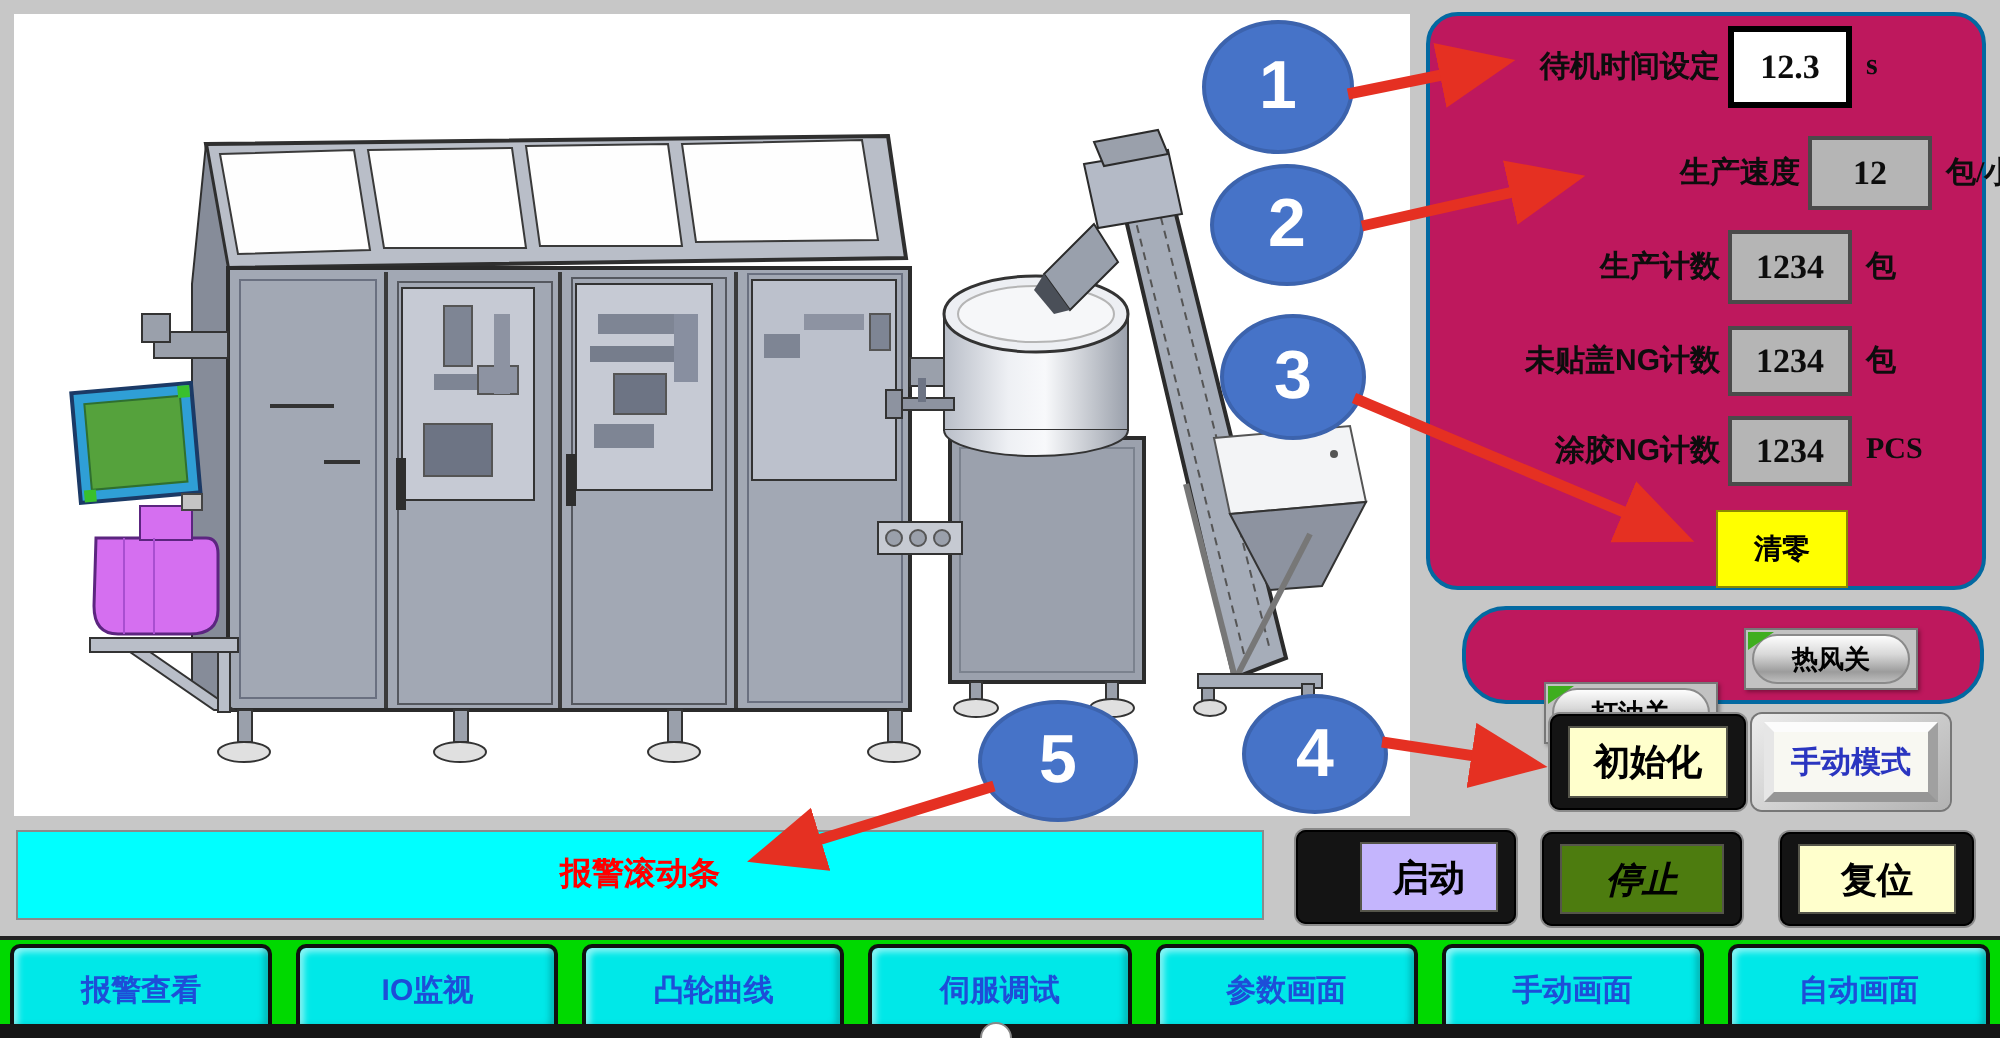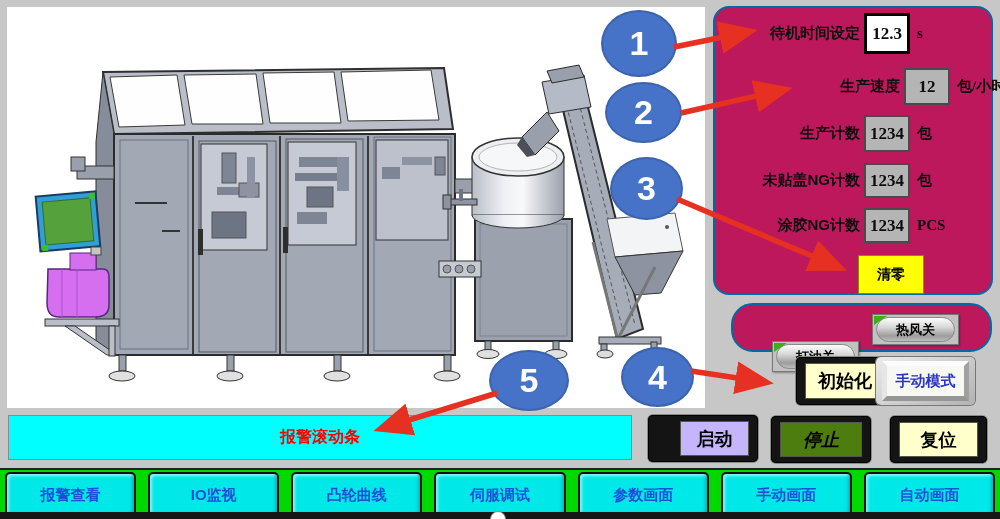--- a/index.html
+++ b/index.html
@@ -16,21 +16,21 @@
   #c3{left:610px;top:157px;width:69px;height:59px;}
   #c4{left:621px;top:347px;width:69px;height:56px;}
   #c5{left:489px;top:350px;width:76px;height:57px;}
   
   #arrows{position:absolute;left:0;top:0;width:1000px;height:519px;z-index:7;pointer-events:none;}
   
   .panel{position:absolute;background:#be185d;border:2px solid #0369a1;box-sizing:border-box;z-index:2;}
   #param-panel{left:713px;top:6px;width:280px;height:289px;border-radius:16px;}
   .prow{position:absolute;left:0;width:100%;display:flex;align-items:center;}
   .prow .lbl{width:145px;text-align:right;font-weight:bold;font-size:15px;color:#0d0d0d;white-space:nowrap;}
-  .prow .box{width:46px;height:100%;margin-left:4px;background:#b5b5b5;border:2px solid #4a4a4a;
+  .prow .box{width:62px;height:100%;margin-left:4px;background:#b5b5b5;border:2px solid #4a4a4a;
     display:flex;align-items:center;justify-content:center;box-sizing:border-box;
     font-family:"Liberation Serif",serif;font-weight:bold;font-size:17px;color:#0d0d0d;}
   .prow .box.white{background:#ffffff;border:3px solid #000;}
   .prow .unit{margin-left:7px;font-weight:bold;font-size:15px;color:#0d0d0d;font-family:"Liberation Serif",serif;white-space:nowrap;}
   #r0{top:5px;height:41px;} #r1{top:60px;height:37px;margin-left:40px;} #r2{top:107px;height:37px;}
   #r3{top:155px;height:35px;} #r4{top:200px;height:35px;}
   #clear-btn{position:absolute;left:143px;top:247px;width:64px;height:37px;background:#ffff00;
     border:1px solid #8a8a00;display:flex;align-items:center;justify-content:center;
     font-weight:bold;font-size:14px;color:#000;cursor:pointer;}
   
@@ -42,21 +42,21 @@
     background:linear-gradient(180deg,#fdfdfd,#d8d8d8 40%,#9c9c9c 78%,#bdbdbd);
     border:1px solid #8a8a8a;display:flex;align-items:center;justify-content:center;
     font-weight:bold;font-size:13px;color:#000;}
   .switch .ind{position:absolute;left:1px;top:1px;width:0;height:0;
     border-top:9px solid #3fae1e;border-right:13px solid transparent;z-index:2;}
   
   .bezel{position:absolute;background:#141414;border-radius:5px;padding:6px 9px;display:flex;
     box-shadow:0 0 0 1px #8a8a8a, inset 0 0 0 1px #000;box-sizing:border-box;z-index:2;cursor:pointer;}
   .bezel .face{flex:1;display:flex;align-items:center;justify-content:center;
     font-weight:bold;font-size:18px;color:#000;border:1px solid #55554a;}
-  #btn-init{left:775px;top:357px;width:98px;height:48px;margin-left:21px;}
+  #btn-init{left:775px;top:357px;width:98px;height:48px;}
   #btn-init .face{background:#ffffcc;}
   #btn-manual{left:844px;top:357px;width:99px;height:48px;background:linear-gradient(145deg,#ececec,#b2b2b2);
     box-shadow:0 0 0 1px #777;padding:4px 6px;margin-left:32px;}
   #btn-manual .face{background:#f8f8f2;border:5px solid;border-color:#fcfcfc #a0a0a0 #969696 #e6e6e6;
     color:#2a35c0;font-size:15px;}
   #btn-start{left:648px;top:415px;width:110px;height:47px;}
   #btn-start .face{background:#c4b5fd;margin-left:23px;}
   #btn-stop{left:771px;top:416px;width:100px;height:47px;}
   #btn-stop .face{background:#4d7c0f;font-style:italic;}
   #btn-reset{left:890px;top:416px;width:97px;height:47px;}

